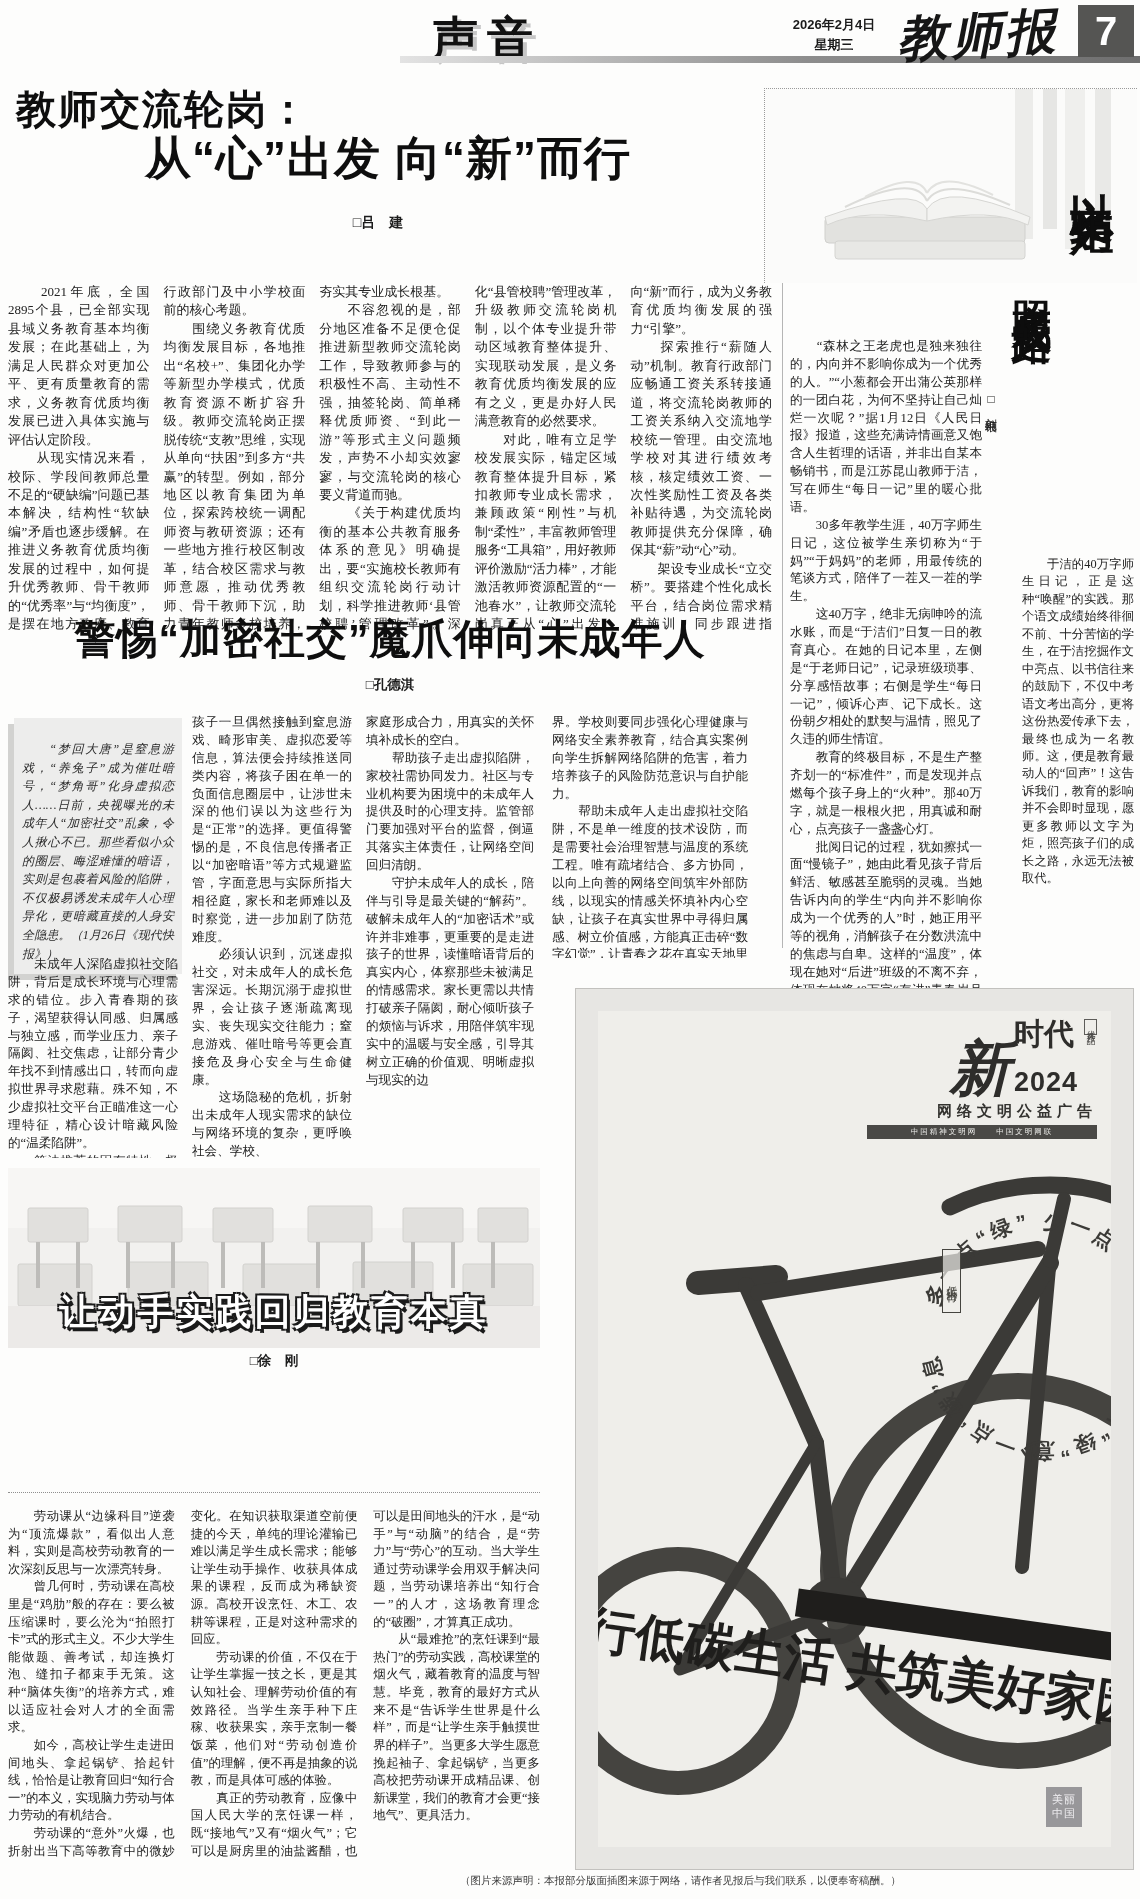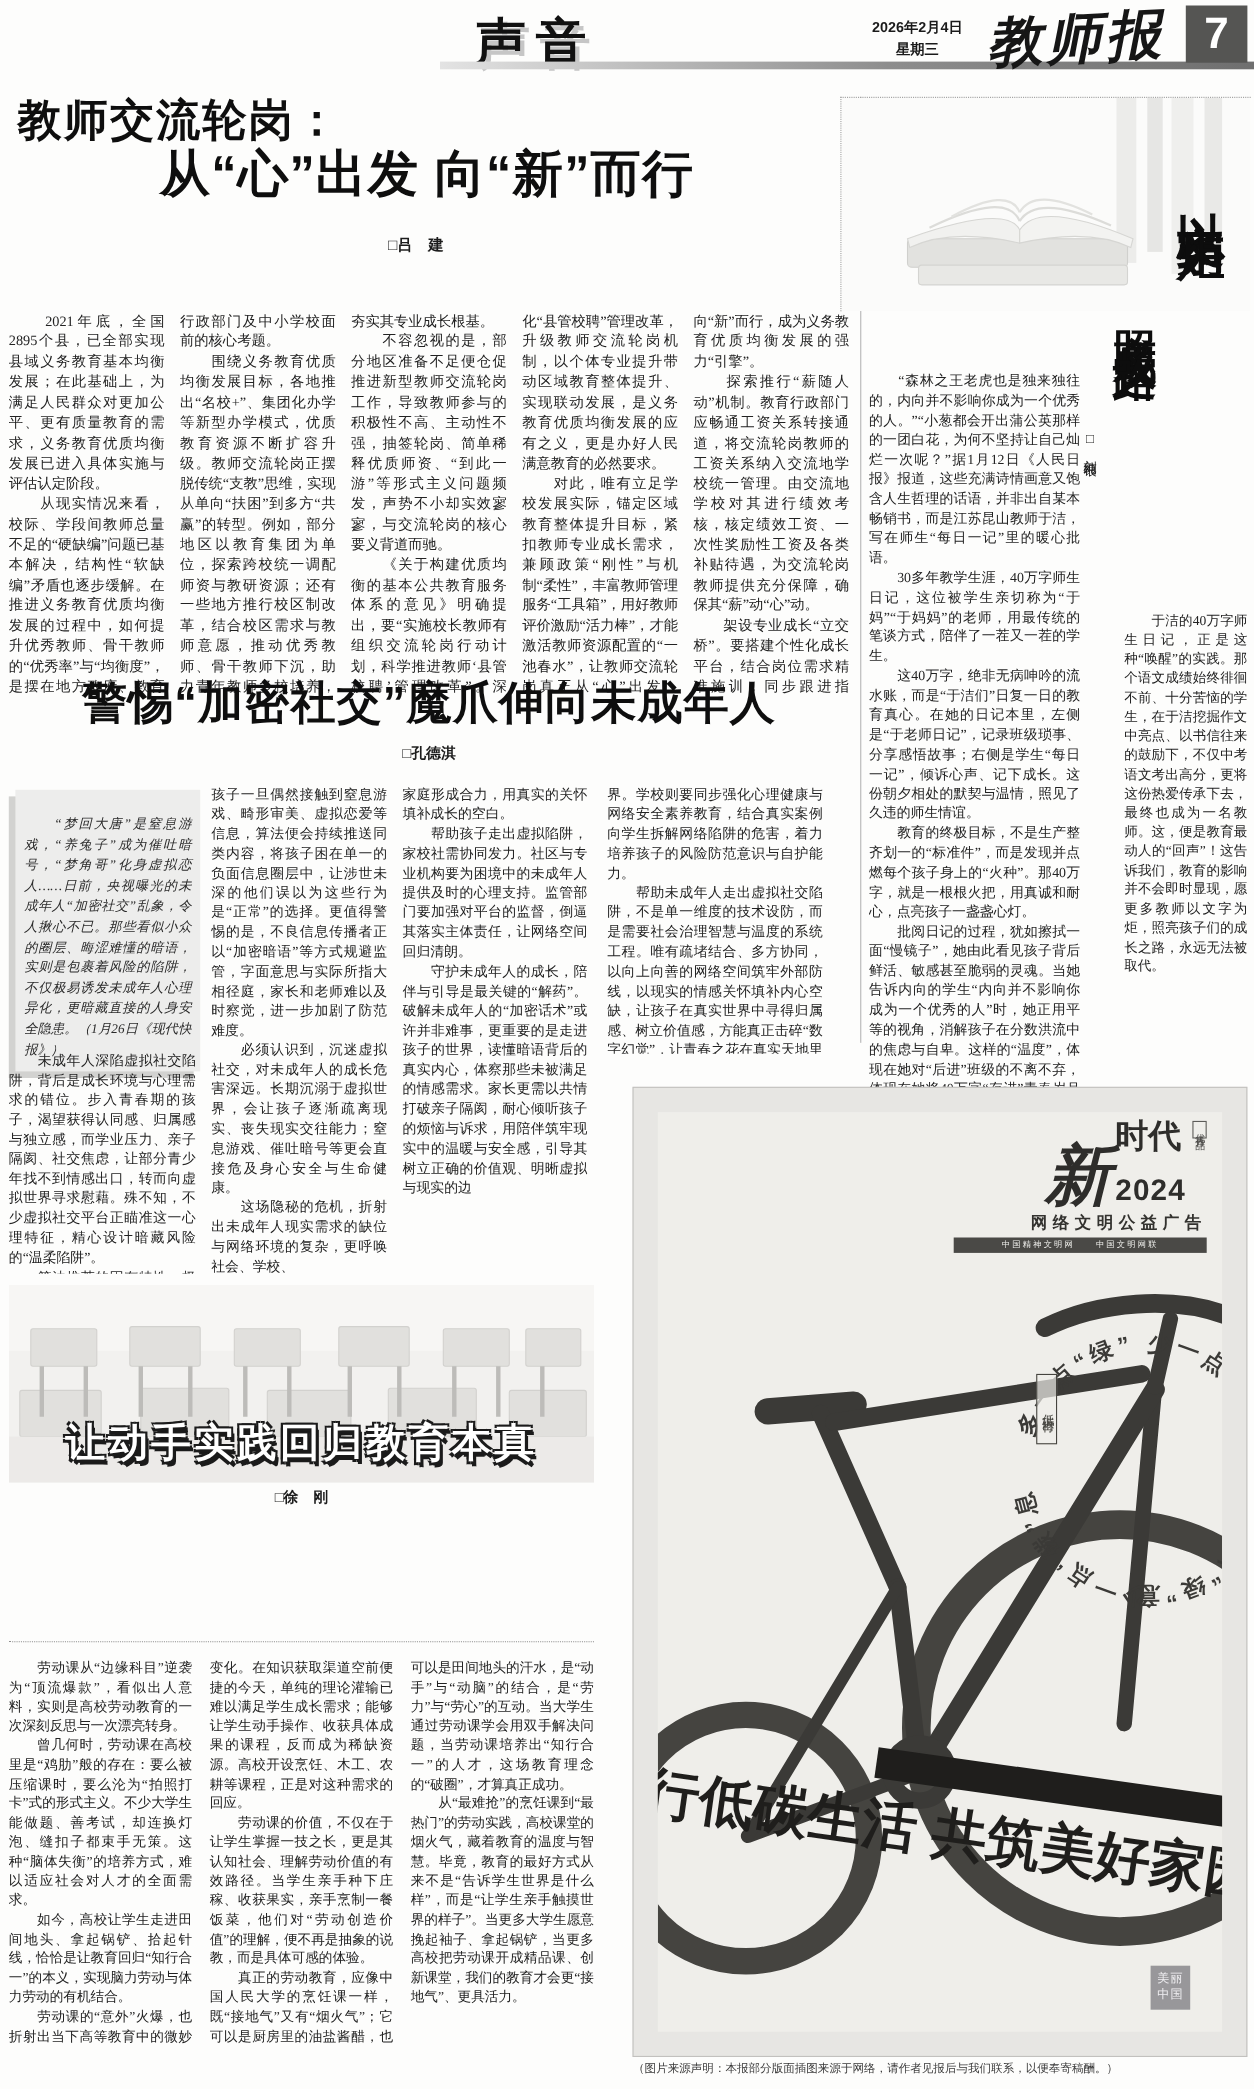--- a/index.html
+++ b/index.html
@@ -79,21 +79,21 @@
               color:#45443f;text-align:center;background:rgba(239,238,234,.7);}
   #ad-slogan-wrap{position:absolute;left:-62px;top:586px;width:640px;transform:rotate(8deg);}
   #ad-slogan-bar{margin-left:255px;width:360px;height:28px;background:#1f1e1c;margin-bottom:8px;}
   #ad-slogan{font-size:50px;font-weight:900;letter-spacing:0px;color:#1f1e1c;white-space:nowrap;
              font-family:"Liberation Sans","DejaVu Sans",sans-serif;}
   #artist-seal{position:absolute;left:448px;top:776px;width:36px;height:40px;background:#98979a;
                color:#efeef1;font-size:11px;line-height:1.3;text-align:center;padding-top:5px;
                box-sizing:border-box;letter-spacing:1px;}
   #artist-seal span{display:inline-block;width:2.2em;}
   
-  #footnote{left:460px;top:1874px;width:672px;text-align:center;font-size:10.5px;color:#3a3a3a;}
+  #footnote{left:460px;top:1874px;width:672px;text-align:left;font-size:10.5px;color:#3a3a3a;}
 </style>
 </head>
 <body>
 
 <div id="page">
 
   <div class="abs sans" id="section-title">声音</div>
   <div class="abs" id="masthead-bar"></div>
   <div class="abs sans" id="date-box">
     <div>2026年2月4日</div>

